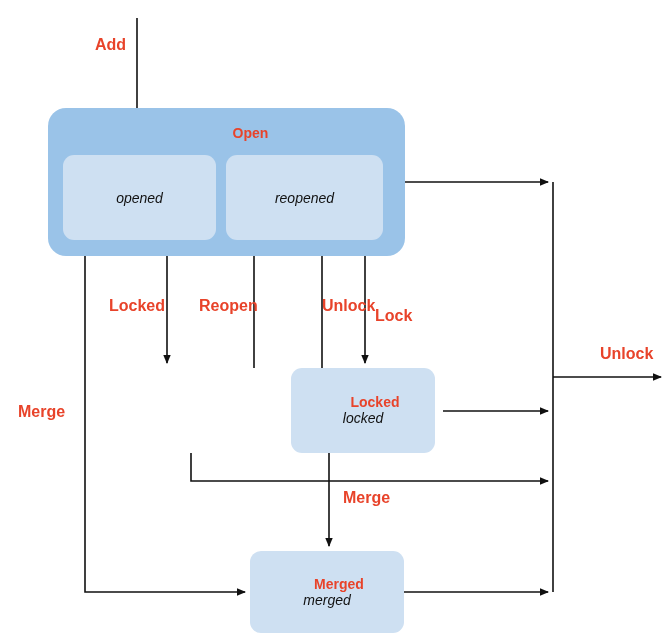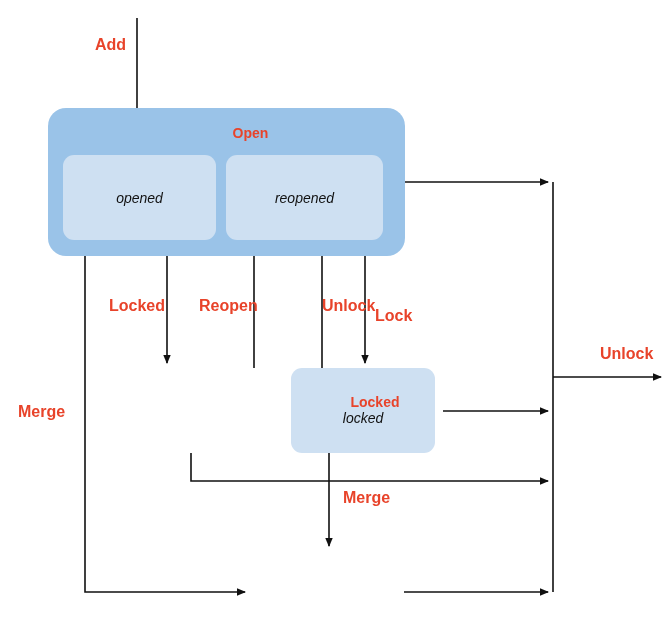--- a/index.html
+++ b/index.html
@@ -72,20 +72,24 @@
   <div class="sub-box" style="left:226px;top:155px;width:157px;height:85px;">
     <span class="inner-name">reopened</span>
   </div>
 
 
   <div class="node" style="left:291px;top:368px;width:144px;height:85px;">
     <span class="state-title">Locked</span>
     <span class="state-sub">locked</span>
   </div>
 
+  <div class="node" style="left:250px;top:551px;width:154px;height:82px;">
+    <span class="state-title">Merged</span>
+    <span class="state-sub">merged</span>
+  </div>
 
   <div class="lbl" style="left:95px;top:36px;">Add</div>
 
   <div class="lbl" style="left:109px;top:297px;">Locked</div>
 
   <div class="lbl" style="left:199px;top:297px;">Reopen</div>
 
   <div class="lbl" style="left:290px;top:297px;margin-left:32px;">Unlock</div>
 
   <div class="lbl" style="left:375px;top:307px;">Lock</div>

